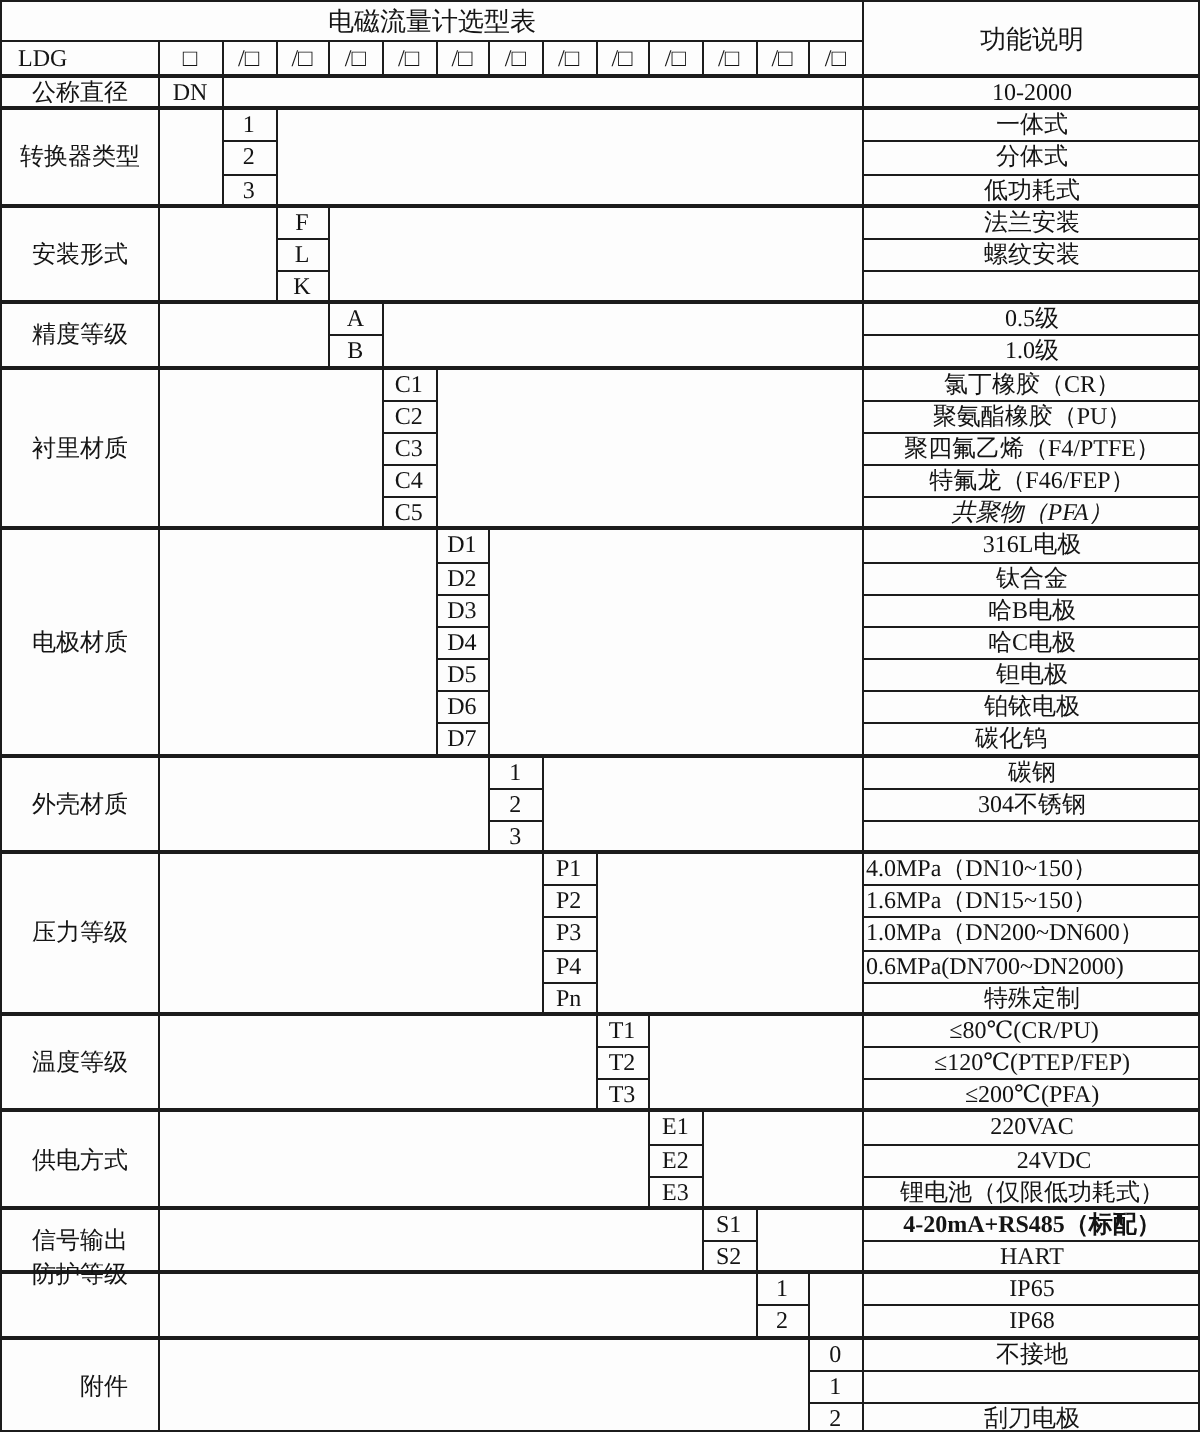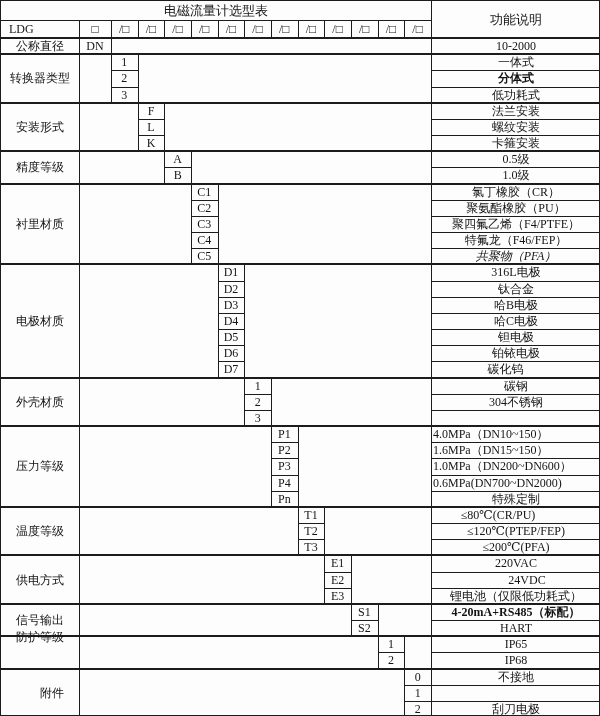--- a/index.html
+++ b/index.html
@@ -58,39 +58,38 @@
     <div class="cell" style="left: 430px; top: 37px; width: 170px; height: 16.1667px;">10-2000</div>
     <div class="line" style="left: 0px; top: 52.1667px; width: 600px; height: 2px;"></div>
     <div class="cell" style="left: 0px; top: 53.1667px; width: 78px; height: 48.5px;">转换器类型</div>
     <div class="line" style="left: 110px; top: 53.1667px; width: 1px; height: 48.5px;"></div>
     <div class="line" style="left: 136.667px; top: 53.1667px; width: 1px; height: 48.5px;"></div>
     <div class="cell" style="left: 110px; top: 53.1667px; width: 26.6667px; height: 16.1667px;">1</div>
     <div class="cell" style="left: 430px; top: 53.1667px; width: 170px; height: 16.1667px;">一体式</div>
     <div class="line" style="left: 110px; top: 69.3333px; width: 26.6667px; height: 1px;"></div>
     <div class="line" style="left: 430px; top: 69.3333px; width: 170px; height: 1px;"></div>
     <div class="cell" style="left: 110px; top: 69.3333px; width: 26.6667px; height: 16.1667px;">2</div>
-    <div class="cell" style="left: 430px; top: 69.3333px; width: 170px; height: 16.1667px; font-weight: bold;">分体式</div>
+    <div class="cell" style="left: 430px; top: 69.3333px; width: 170px; height: 16.1667px;">分体式</div>
     <div class="line" style="left: 110px; top: 85.5px; width: 26.6667px; height: 1px;"></div>
     <div class="line" style="left: 430px; top: 85.5px; width: 170px; height: 1px;"></div>
     <div class="cell" style="left: 110px; top: 85.5px; width: 26.6667px; height: 16.1667px;">3</div>
     <div class="cell" style="left: 430px; top: 85.5px; width: 170px; height: 16.1667px;">低功耗式</div>
     <div class="line" style="left: 0px; top: 100.667px; width: 600px; height: 2px;"></div>
     <div class="cell" style="left: 0px; top: 101.667px; width: 78px; height: 48.5px;">安装形式</div>
     <div class="line" style="left: 136.667px; top: 101.667px; width: 1px; height: 48.5px;"></div>
     <div class="line" style="left: 163.333px; top: 101.667px; width: 1px; height: 48.5px;"></div>
     <div class="cell" style="left: 136.667px; top: 101.667px; width: 26.6667px; height: 16.1667px;">F</div>
     <div class="cell" style="left: 430px; top: 101.667px; width: 170px; height: 16.1667px;">法兰安装</div>
     <div class="line" style="left: 136.667px; top: 117.833px; width: 26.6667px; height: 1px;"></div>
     <div class="line" style="left: 430px; top: 117.833px; width: 170px; height: 1px;"></div>
     <div class="cell" style="left: 136.667px; top: 117.833px; width: 26.6667px; height: 16.1667px;">L</div>
     <div class="cell" style="left: 430px; top: 117.833px; width: 170px; height: 16.1667px;">螺纹安装</div>
     <div class="line" style="left: 136.667px; top: 134px; width: 26.6667px; height: 1px;"></div>
     <div class="line" style="left: 430px; top: 134px; width: 170px; height: 1px;"></div>
     <div class="cell" style="left: 136.667px; top: 134px; width: 26.6667px; height: 16.1667px;">K</div>
-    <div class="cell" style="left: 430px; top: 134px; width: 170px; height: 16.1667px;">卡箍安装</div>
     <div class="line" style="left: 0px; top: 149.167px; width: 600px; height: 2px;"></div>
     <div class="cell" style="left: 0px; top: 150.167px; width: 78px; height: 32.3333px;">精度等级</div>
     <div class="line" style="left: 163.333px; top: 150.167px; width: 1px; height: 32.3333px;"></div>
     <div class="line" style="left: 190px; top: 150.167px; width: 1px; height: 32.3333px;"></div>
     <div class="cell" style="left: 163.333px; top: 150.167px; width: 26.6667px; height: 16.1667px;">A</div>
     <div class="cell" style="left: 430px; top: 150.167px; width: 170px; height: 16.1667px;">0.5级</div>
     <div class="line" style="left: 163.333px; top: 166.333px; width: 26.6667px; height: 1px;"></div>
     <div class="line" style="left: 430px; top: 166.333px; width: 170px; height: 1px;"></div>
     <div class="cell" style="left: 163.333px; top: 166.333px; width: 26.6667px; height: 16.1667px;">B</div>
     <div class="cell" style="left: 430px; top: 166.333px; width: 170px; height: 16.1667px;">1.0级</div>
@@ -179,21 +178,21 @@
     <div class="cell left" style="padding-left: 2px; left: 430px; top: 473.5px; width: 170px; height: 16.1667px;">0.6MPa(DN700~DN2000)</div>
     <div class="line" style="left: 270px; top: 489.667px; width: 26.6667px; height: 1px;"></div>
     <div class="line" style="left: 430px; top: 489.667px; width: 170px; height: 1px;"></div>
     <div class="cell" style="left: 270px; top: 489.667px; width: 26.6667px; height: 16.1667px;">Pn</div>
     <div class="cell" style="left: 430px; top: 489.667px; width: 170px; height: 16.1667px;">特殊定制</div>
     <div class="line" style="left: 0px; top: 504.833px; width: 600px; height: 2px;"></div>
     <div class="cell" style="left: 0px; top: 505.833px; width: 78px; height: 48.5px;">温度等级</div>
     <div class="line" style="left: 296.667px; top: 505.833px; width: 1px; height: 48.5px;"></div>
     <div class="line" style="left: 323.333px; top: 505.833px; width: 1px; height: 48.5px;"></div>
     <div class="cell" style="left: 296.667px; top: 505.833px; width: 26.6667px; height: 16.1667px;">T1</div>
-    <div class="cell" style="left: 414px; top: 505.833px; width: 166px; height: 16.1667px;">≤80℃(CR/PU)</div>
+    <div class="cell" style="left: 428px; top: 505.833px; width: 166px; height: 16.1667px;">≤80℃(CR/PU)</div>
     <div class="line" style="left: 296.667px; top: 522px; width: 26.6667px; height: 1px;"></div>
     <div class="line" style="left: 430px; top: 522px; width: 170px; height: 1px;"></div>
     <div class="cell" style="left: 296.667px; top: 522px; width: 26.6667px; height: 16.1667px;">T2</div>
     <div class="cell" style="left: 430px; top: 522px; width: 170px; height: 16.1667px;">≤120℃(PTEP/FEP)</div>
     <div class="line" style="left: 296.667px; top: 538.167px; width: 26.6667px; height: 1px;"></div>
     <div class="line" style="left: 430px; top: 538.167px; width: 170px; height: 1px;"></div>
     <div class="cell" style="left: 296.667px; top: 538.167px; width: 26.6667px; height: 16.1667px;">T3</div>
     <div class="cell" style="left: 430px; top: 538.167px; width: 170px; height: 16.1667px;">≤200℃(PFA)</div>
     <div class="line" style="left: 0px; top: 553.333px; width: 600px; height: 2px;"></div>
     <div class="cell" style="left: 0px; top: 554.333px; width: 78px; height: 48.5px;">供电方式</div>

